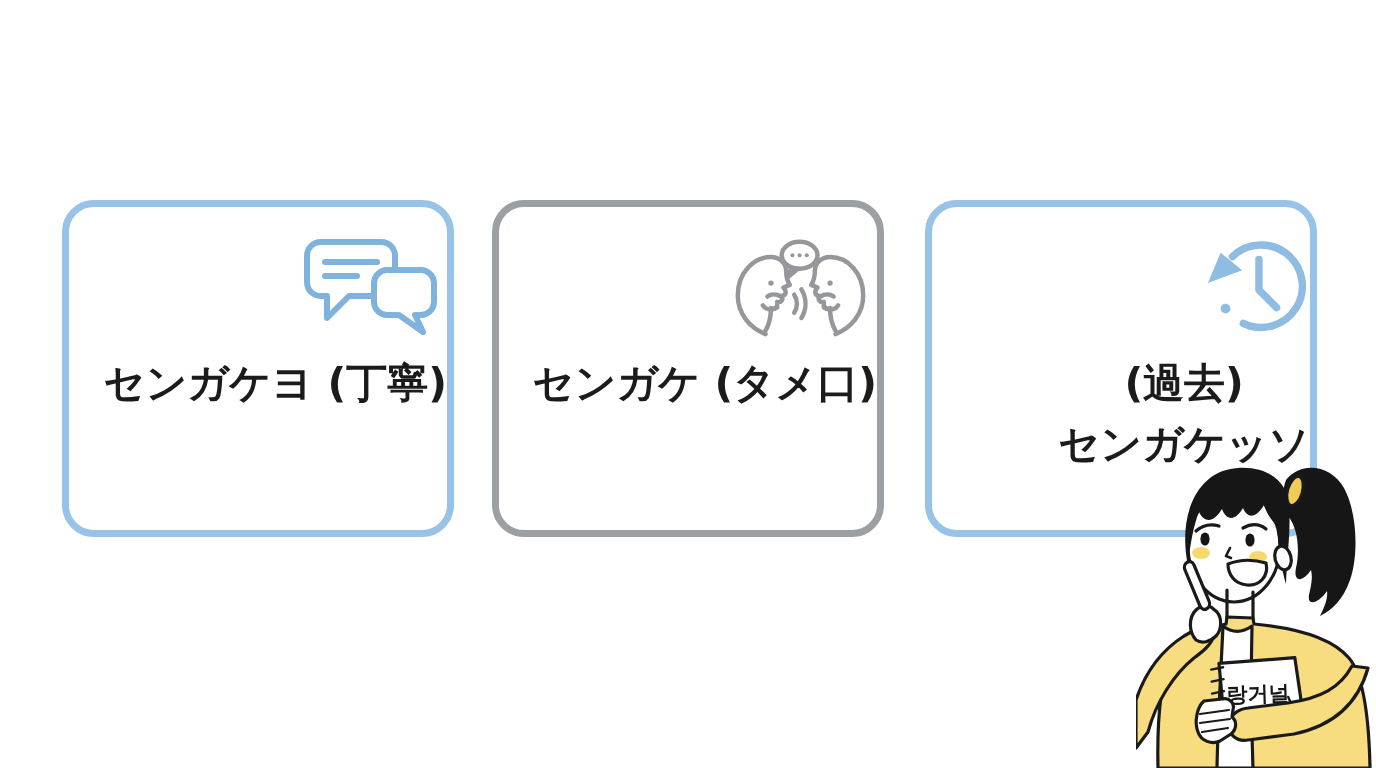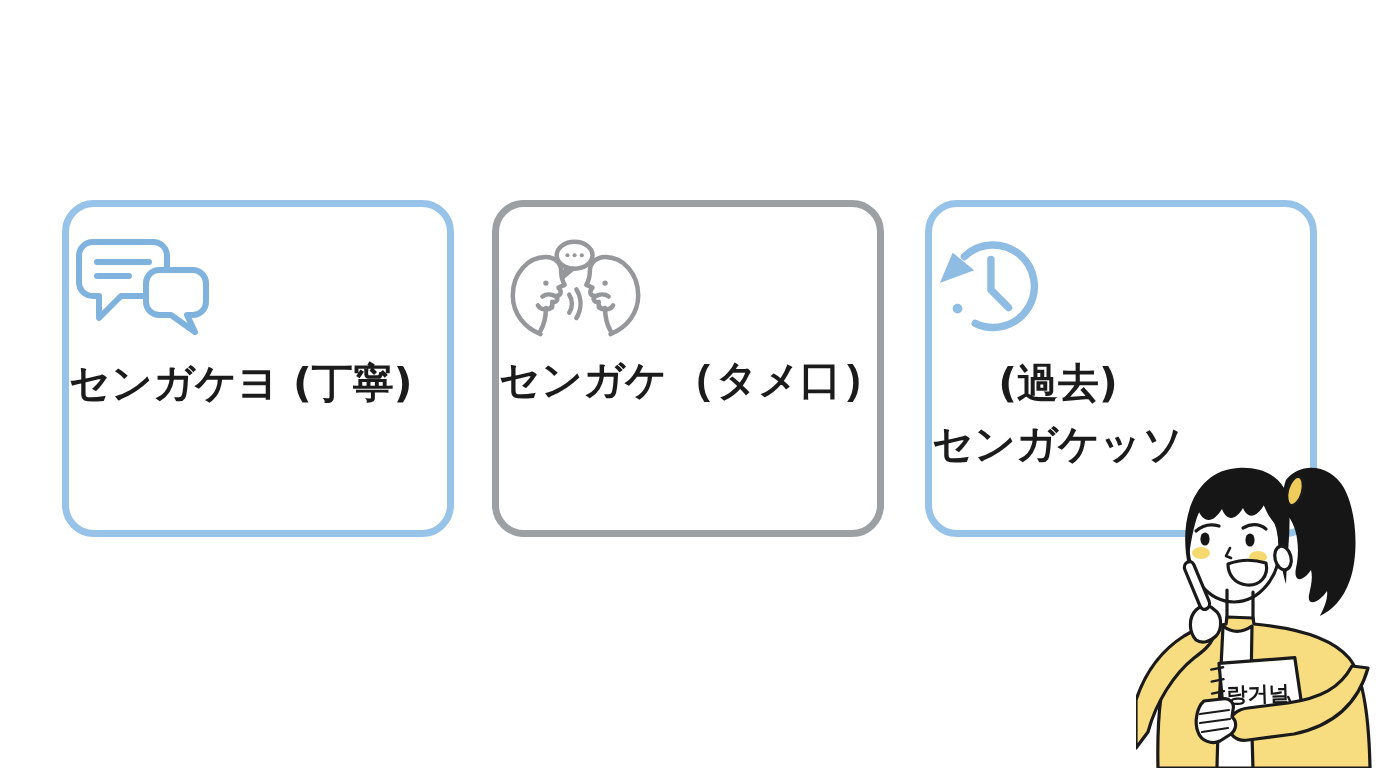--- a/index.html
+++ b/index.html
@@ -11,24 +11,24 @@
     font-family:"DejaVu Sans", sans-serif;
   }
   .card{
     position:absolute;
     top:200px;
     width:392px;height:337px;
     box-sizing:border-box;
     border:7px solid #97C3E8;
     border-radius:32px;
     background:#ffffff;
-    display:flex;flex-direction:column;align-items:flex-start;
+    display:flex;flex-direction:column;align-items:flex-end;
   }
   .card--blue{border-color:#97C3E8;}
-  .card--gray{border-color:#9DA0A3;font-family:Liberation Mono, monospace;}
+  .card--gray{border-color:#9DA0A3;}
   .card-1{left:62px;}
   .card-2{left:492px;}
   .card-3{left:925px;}
   .icon-wrap{
     margin-top:24px;height:114px;
     display:flex;align-items:center;justify-content:center;
   }
   .card-text{
     margin-top:8px;
     text-align:center;

